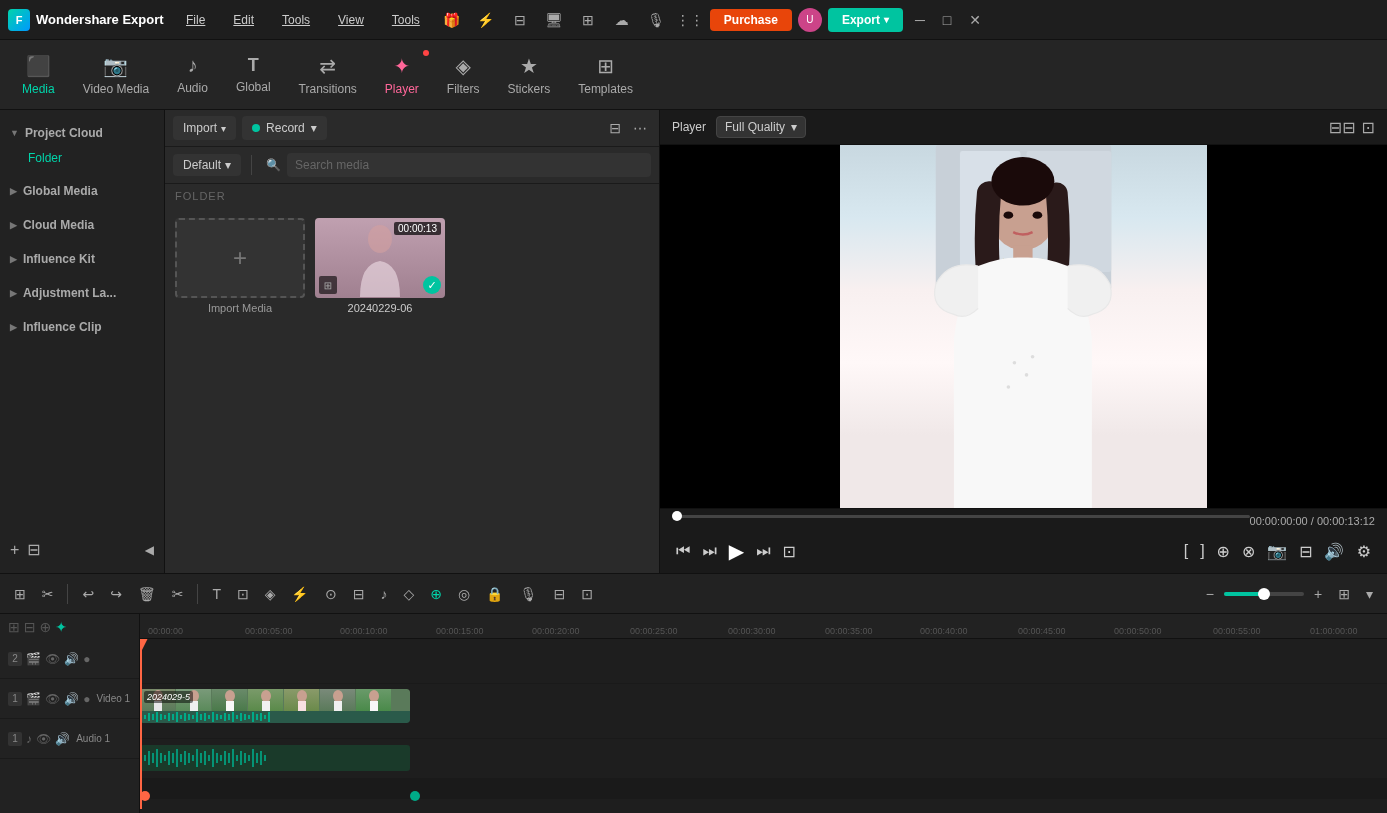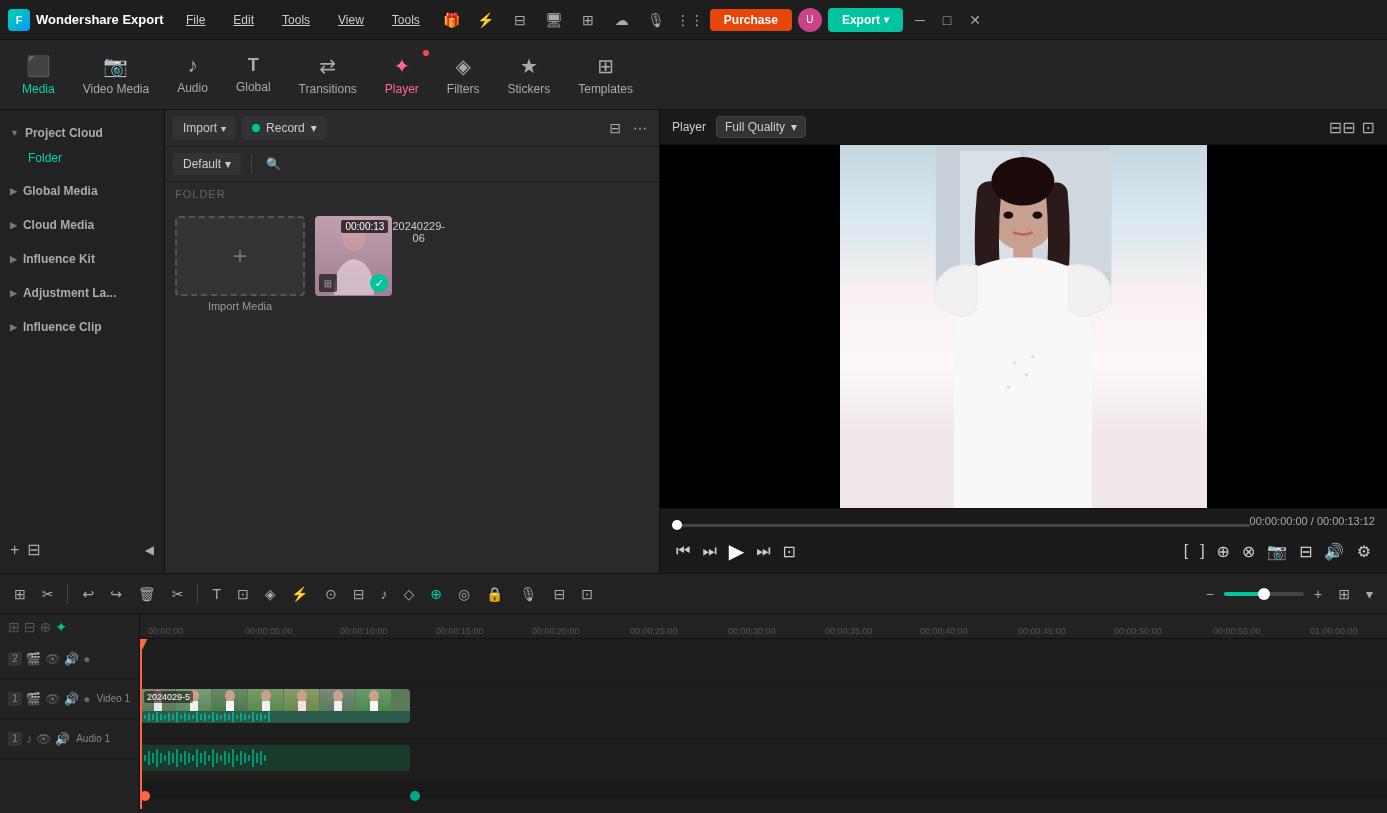--- a/index.html
+++ b/index.html
@@ -63,40 +63,40 @@
 
     .folder-label { padding: 6px 10px; font-size: 11px; color: #666; text-transform: uppercase; letter-spacing: 1px; }
     .media-grid { display: flex; flex-wrap: wrap; gap: 10px; padding: 10px; }
 
     
     .import-box { width: 130px; height: 80px; background: #333; border: 2px dashed #555; border-radius: 4px; display: flex; flex-direction: column; align-items: center; justify-content: center; cursor: pointer; gap: 4px; }
     .import-box .plus { font-size: 24px; color: #777; }
     .import-box-label { font-size: 11px; color: #999; text-align: center; margin-top: 4px; }
 
     
-    .media-thumb { display: flex; flex-direction: row; width: 130px; }
+    .media-thumb { display: flex; flex-direction: column; width: 130px; }
     .thumb-container { width: 130px; height: 80px; background: #444; border-radius: 4px; position: relative; overflow: hidden; }
     .thumb-time { position: absolute; top: 4px; right: 4px; background: rgba(0,0,0,0.7); color: #fff; font-size: 10px; padding: 1px 4px; border-radius: 2px; }
     .thumb-icons { position: absolute; bottom: 4px; left: 4px; display: flex; gap: 4px; }
     .thumb-icon { background: rgba(0,0,0,0.6); color: #aaa; width: 18px; height: 18px; border-radius: 2px; display: flex; align-items: center; justify-content: center; font-size: 10px; }
     .thumb-check { position: absolute; bottom: 4px; right: 4px; width: 18px; height: 18px; background: #00c4a0; border-radius: 50%; display: flex; align-items: center; justify-content: center; color: #fff; font-size: 11px; }
     .thumb-name { font-size: 11px; color: #ccc; margin-top: 4px; text-align: center; }
 
     
     #player-panel { flex: 1; background: #1a1a1a; display: flex; flex-direction: column; }
     .player-header { display: flex; align-items: center; padding: 6px 12px; border-bottom: 1px solid #111; gap: 10px; }
     .player-label { color: #ccc; font-size: 12px; }
     .quality-select { background: #333; border: 1px solid #444; color: #ccc; padding: 3px 8px; border-radius: 4px; font-size: 12px; cursor: pointer; display: flex; align-items: center; gap: 6px; }
     .player-right { margin-left: auto; display: flex; gap: 6px; }
     .player-view-btn { background: none; border: none; color: #aaa; cursor: pointer; font-size: 16px; }
 
     .player-video { flex: 1; background: #111; display: flex; align-items: center; justify-content: center; position: relative; overflow: hidden; min-height: 300px; }
 
     .player-controls { padding: 6px 12px; border-top: 1px solid #111; }
-    .player-timeline { display: flex; align-items: flex-end; margin-bottom: 8px; }
+    .player-timeline { display: flex; align-items: flex-start; margin-bottom: 8px; }
     .timeline-slider { flex: 1; height: 3px; background: #444; border-radius: 2px; position: relative; cursor: pointer; }
     .timeline-progress { height: 3px; background: #aaa; border-radius: 2px; width: 0%; }
     .timeline-thumb { width: 10px; height: 10px; background: #fff; border-radius: 50%; position: absolute; left: 0; top: -4px; cursor: pointer; }
     .time-display { font-size: 11px; color: #aaa; white-space: nowrap; }
 
     .player-buttons { display: flex; align-items: center; gap: 4px; }
     .play-btn { background: none; border: none; color: #ccc; cursor: pointer; font-size: 16px; padding: 4px; border-radius: 3px; }
     .play-main { font-size: 20px; color: #fff; }
     .player-right-controls { margin-left: auto; display: flex; align-items: center; gap: 4px; }
 
@@ -268,20 +268,21 @@
         <button class="icon-tool-btn">⋯</button>
       </div>
     </div>
     <div class="media-search-bar">
       <button class="default-btn">
         <span>Default</span>
         <span>▾</span>
       </button>
       <div class="divider-v"></div>
       <span class="search-icon">🔍</span>
+      <input class="search-input" placeholder="Search media" style="">
     </div>
     <div class="folder-label">FOLDER</div>
     <div class="media-grid">
 
       <div style="display:flex; flex-direction:column; align-items:center;">
         <div class="import-box">
           <div class="plus">+</div>
         </div>
         <div class="import-box-label">Import Media</div>
       </div>
@@ -495,21 +496,21 @@
 
         <div style="position:absolute; top:0; left:0; width:2px; background:#ff6644; height:100%; z-index:10;">
           <div style="position:absolute; top:-1px; left:-6px; width:14px; height:14px; background:#ff6644; clip-path: polygon(50% 100%, 0 0, 100% 0); border-radius:2px 2px 0 0;"></div>
         </div>
 
         <div class="track-row" style="height:45px; border-bottom:1px solid #1a1a1a; background:#1e1e1e;"></div>
 
         <div class="track-row" style="height:55px; border-bottom:1px solid #1a1a1a; background:#1e1e1e; position:relative;">
 
           <div class="video-clip" style="left:0; width:270px; height:34px; top:5px;">
-            <div style="flex:1; display:flex; overflow:hidden; background:#5a7a5a; height:22px; border-radius:3px 3px 0 0; position:relative;">
+            <div style="flex:1; display:flex; overflow:hidden; background:#5a7a5a; height:22px; border-radius:3px 3px 0 0; position:relative;font-style:italic;">
 
               <div style="display:flex; height:100%; gap:1px; overflow:hidden;">
                 <div style="width:35px; background:linear-gradient(to bottom, #7a8a6a, #5a7a5a); flex-shrink:0; display:flex; align-items:center; justify-content:center; overflow:hidden;">
                   <svg width="20" height="22" viewBox="0 0 20 22">
                       <ellipse cx="10" cy="7" rx="5" ry="6" fill="#c8a090"></ellipse>
                       <rect x="6" y="12" width="8" height="10" fill="#e8e8e8"></rect>
                     </svg>
                 </div>
                 <div style="width:35px; background:linear-gradient(to bottom, #7a9a7a, #5a8a5a); flex-shrink:0; display:flex; align-items:center; justify-content:center; overflow:hidden;">
                   <svg width="20" height="22" viewBox="0 0 20 22">

